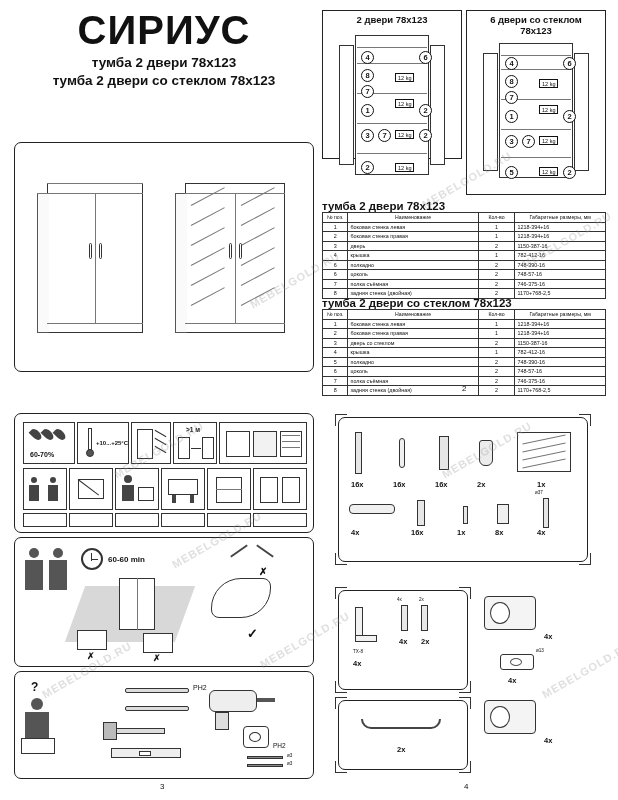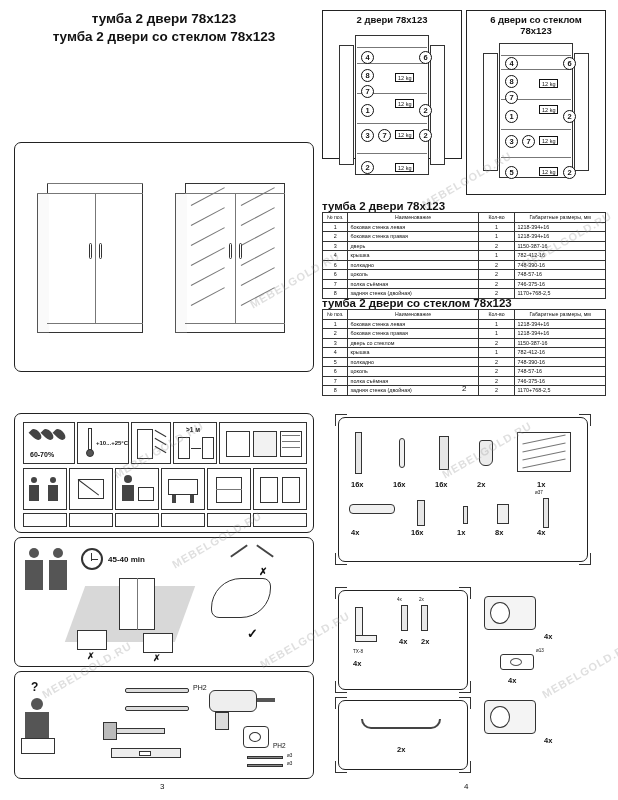--- a/index.html
+++ b/index.html
@@ -83,20 +83,21 @@
     transform-origin: left top; white-space: nowrap; pointer-events: none;
     font-family: "Liberation Sans", sans-serif;
   }
 </style>
 </head>
 <body>
 
 <div class="page">
 
   <div id="header">
+    <div id="brand">СИРИУС</div>
     <div id="sub1">тумба 2 двери 78х123</div>
     <div id="sub2">тумба 2 двери со стеклом 78х123</div>
   </div>
 
   <div class="box rbox" id="prodbox">
 
     <div class="cab" style="left:22px; top:28px; width:110px; height:175px;">
       <div class="body" style="left:10px; top:12px; width:96px; height:150px; background:#fff;"></div>
       <div class="thin" style="left:0px; top:22px; width:12px; height:140px; border-right:none; background:#fafafa;"></div>
       <div class="hairline" style="left:10px; top:12px; width:96px; height:1px;"></div>
@@ -393,21 +394,21 @@
   <div class="box rbox" style="left:14px;top:537px;width:300px;height:130px;">
 
     <div style="position:absolute;left:14px;top:10px;width:10px;height:10px;border-radius:50%;background:#555;"></div>
     <div style="position:absolute;left:10px;top:22px;width:18px;height:30px;background:#555;"></div>
     <div style="position:absolute;left:38px;top:10px;width:10px;height:10px;border-radius:50%;background:#555;"></div>
     <div style="position:absolute;left:34px;top:22px;width:18px;height:30px;background:#555;"></div>
 
     <div style="position:absolute;left:66px;top:10px;width:22px;height:22px;border:2px solid #333;border-radius:50%;"></div>
     <div style="position:absolute;left:76px;top:15px;width:1px;height:8px;background:#333;"></div>
     <div style="position:absolute;left:76px;top:21px;width:7px;height:1px;background:#333;"></div>
-    <div class="pic-label" style="left:93px;top:17px;font-size:8px;">45-40 min</div>
+    <div class="pic-label" style="left:93px;top:17px;font-size:8px;">60-60 min</div>
 
     <div style="position:absolute;left:60px;top:48px;width:110px;height:56px;background:#d8d8d8;transform:skewX(-20deg);"></div>
     <div style="position:absolute;left:104px;top:40px;width:36px;height:52px;border:1px solid #333;background:#fff;"></div>
     <div style="position:absolute;left:122px;top:40px;width:1px;height:52px;background:#777;"></div>
 
     <div style="position:absolute;left:62px;top:92px;width:30px;height:20px;border:1px solid #333;background:#fff;"></div>
     <div class="pic-label" style="left:72px;top:113px;font-size:9px;">✗</div>
     <div style="position:absolute;left:128px;top:95px;width:30px;height:20px;border:1px solid #333;background:#fff;"></div>
     <div class="pic-label" style="left:138px;top:115px;font-size:9px;">✗</div>
 

